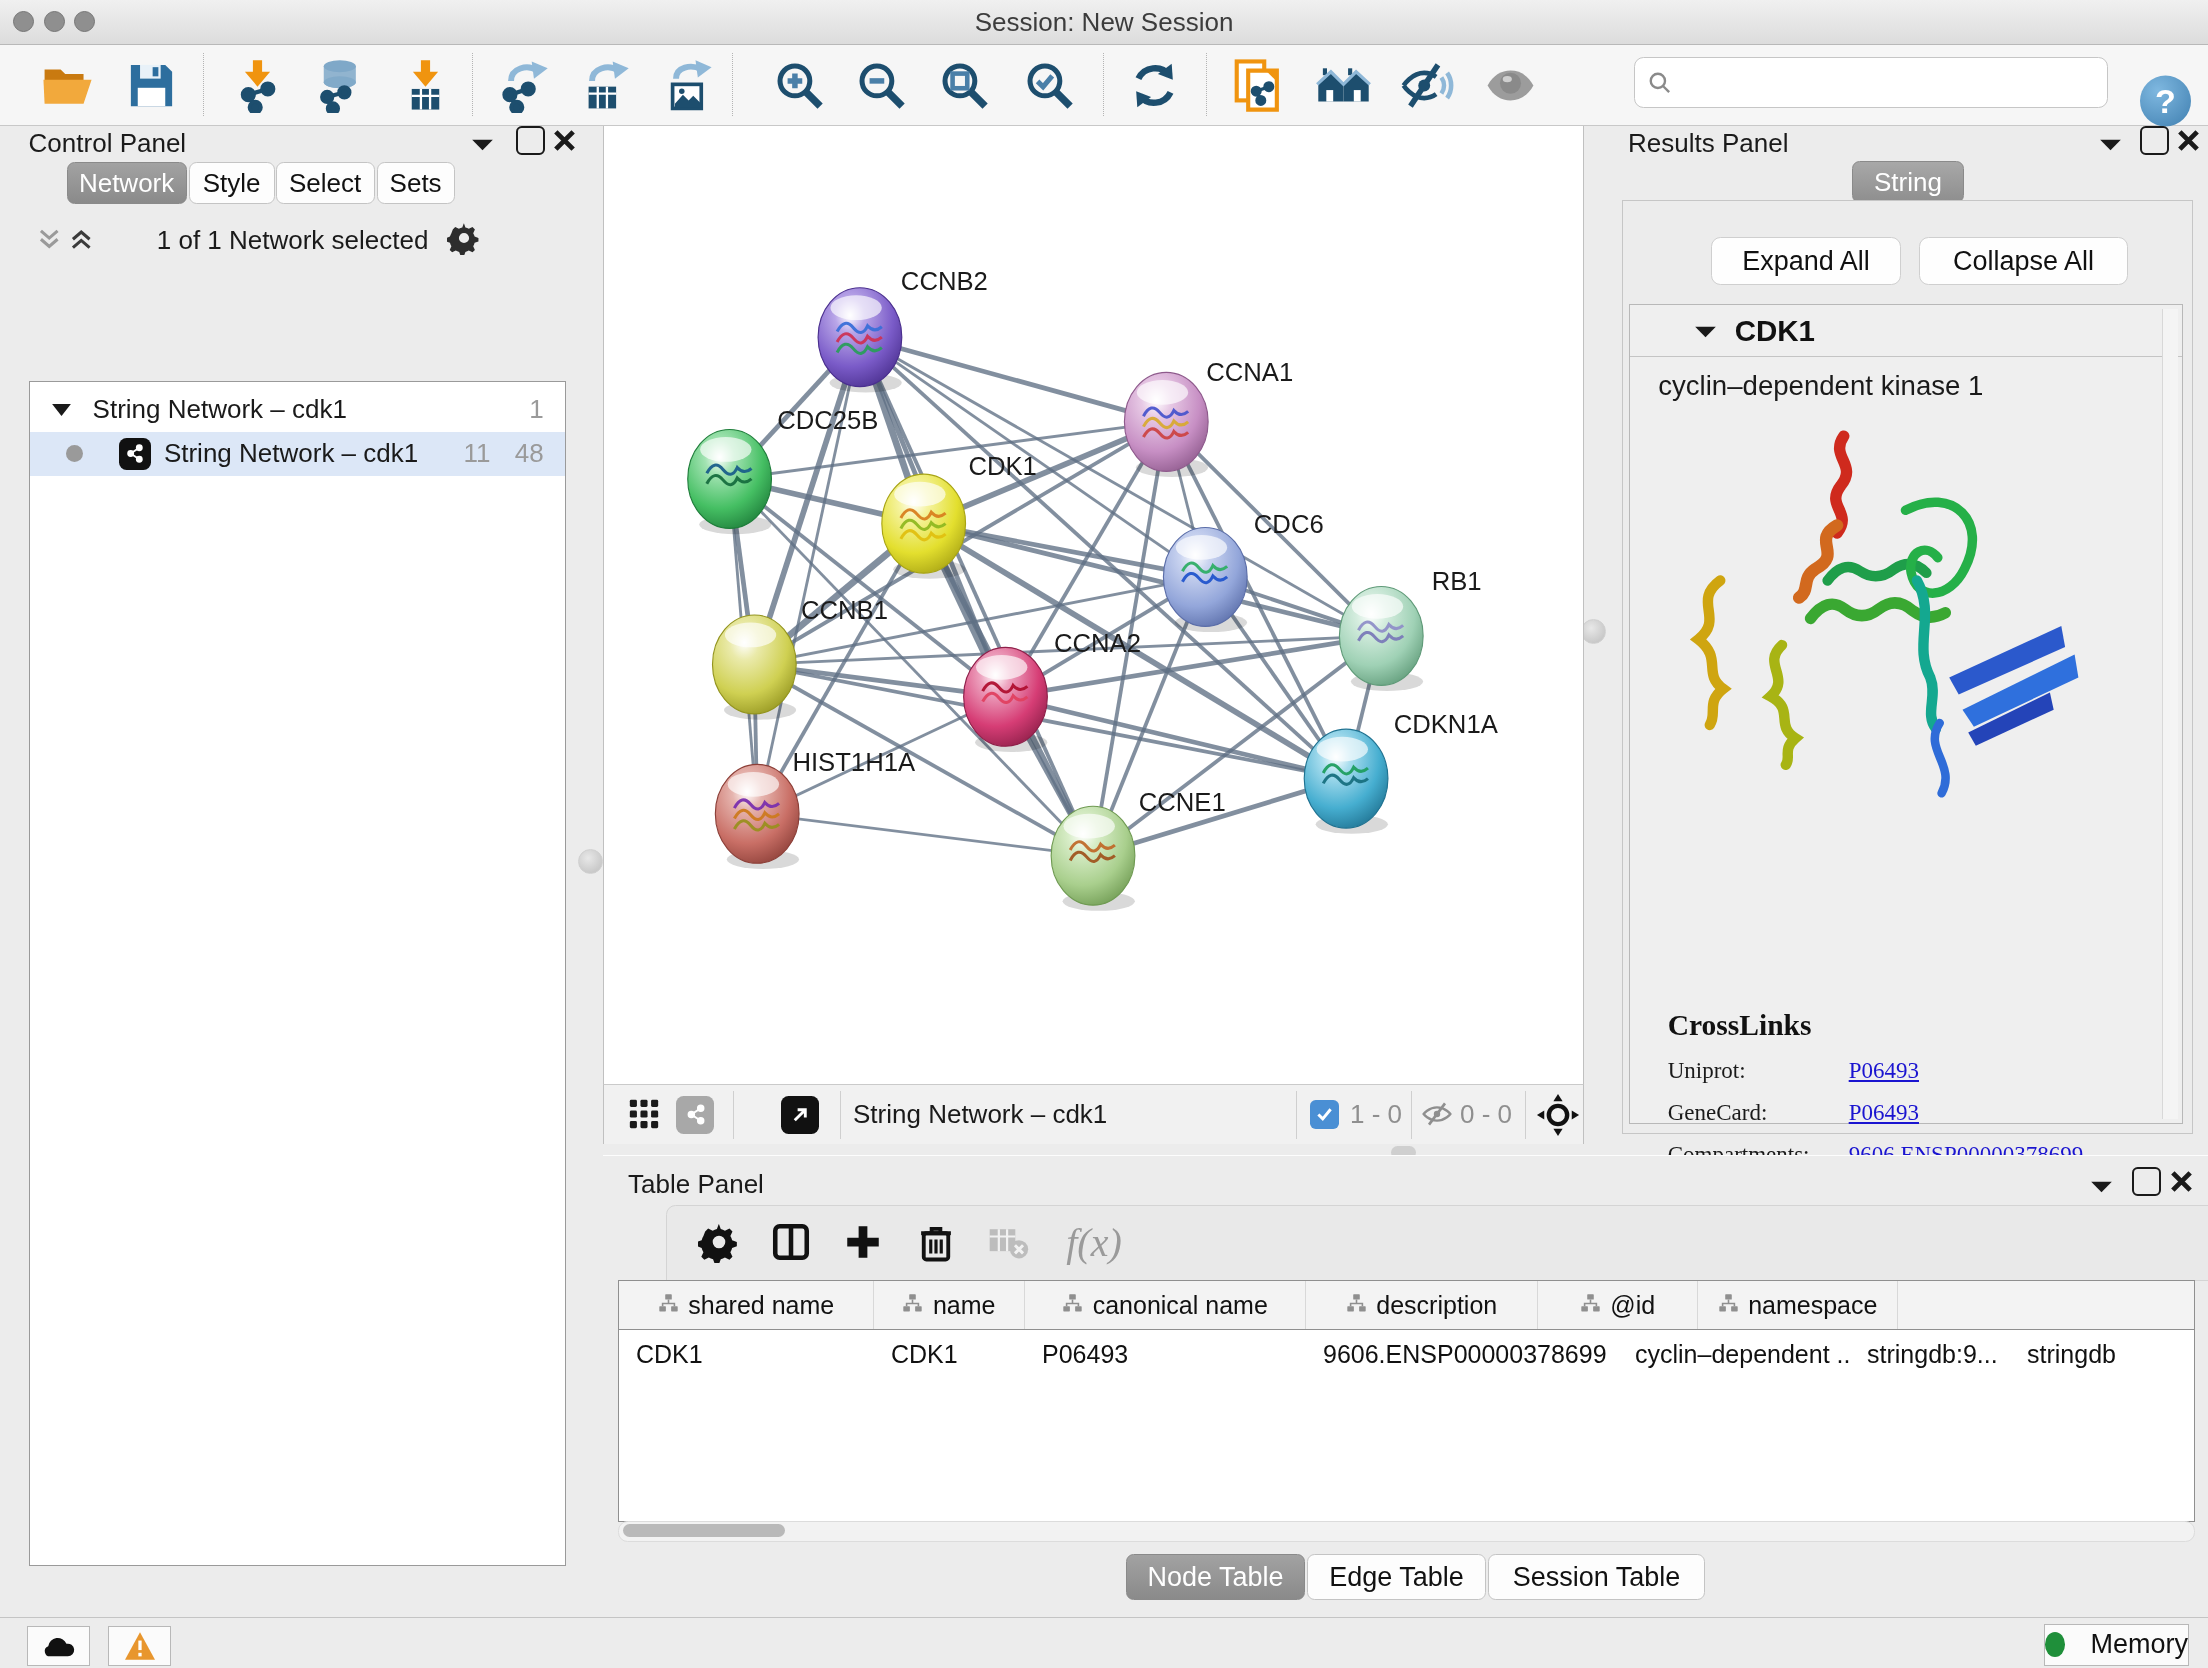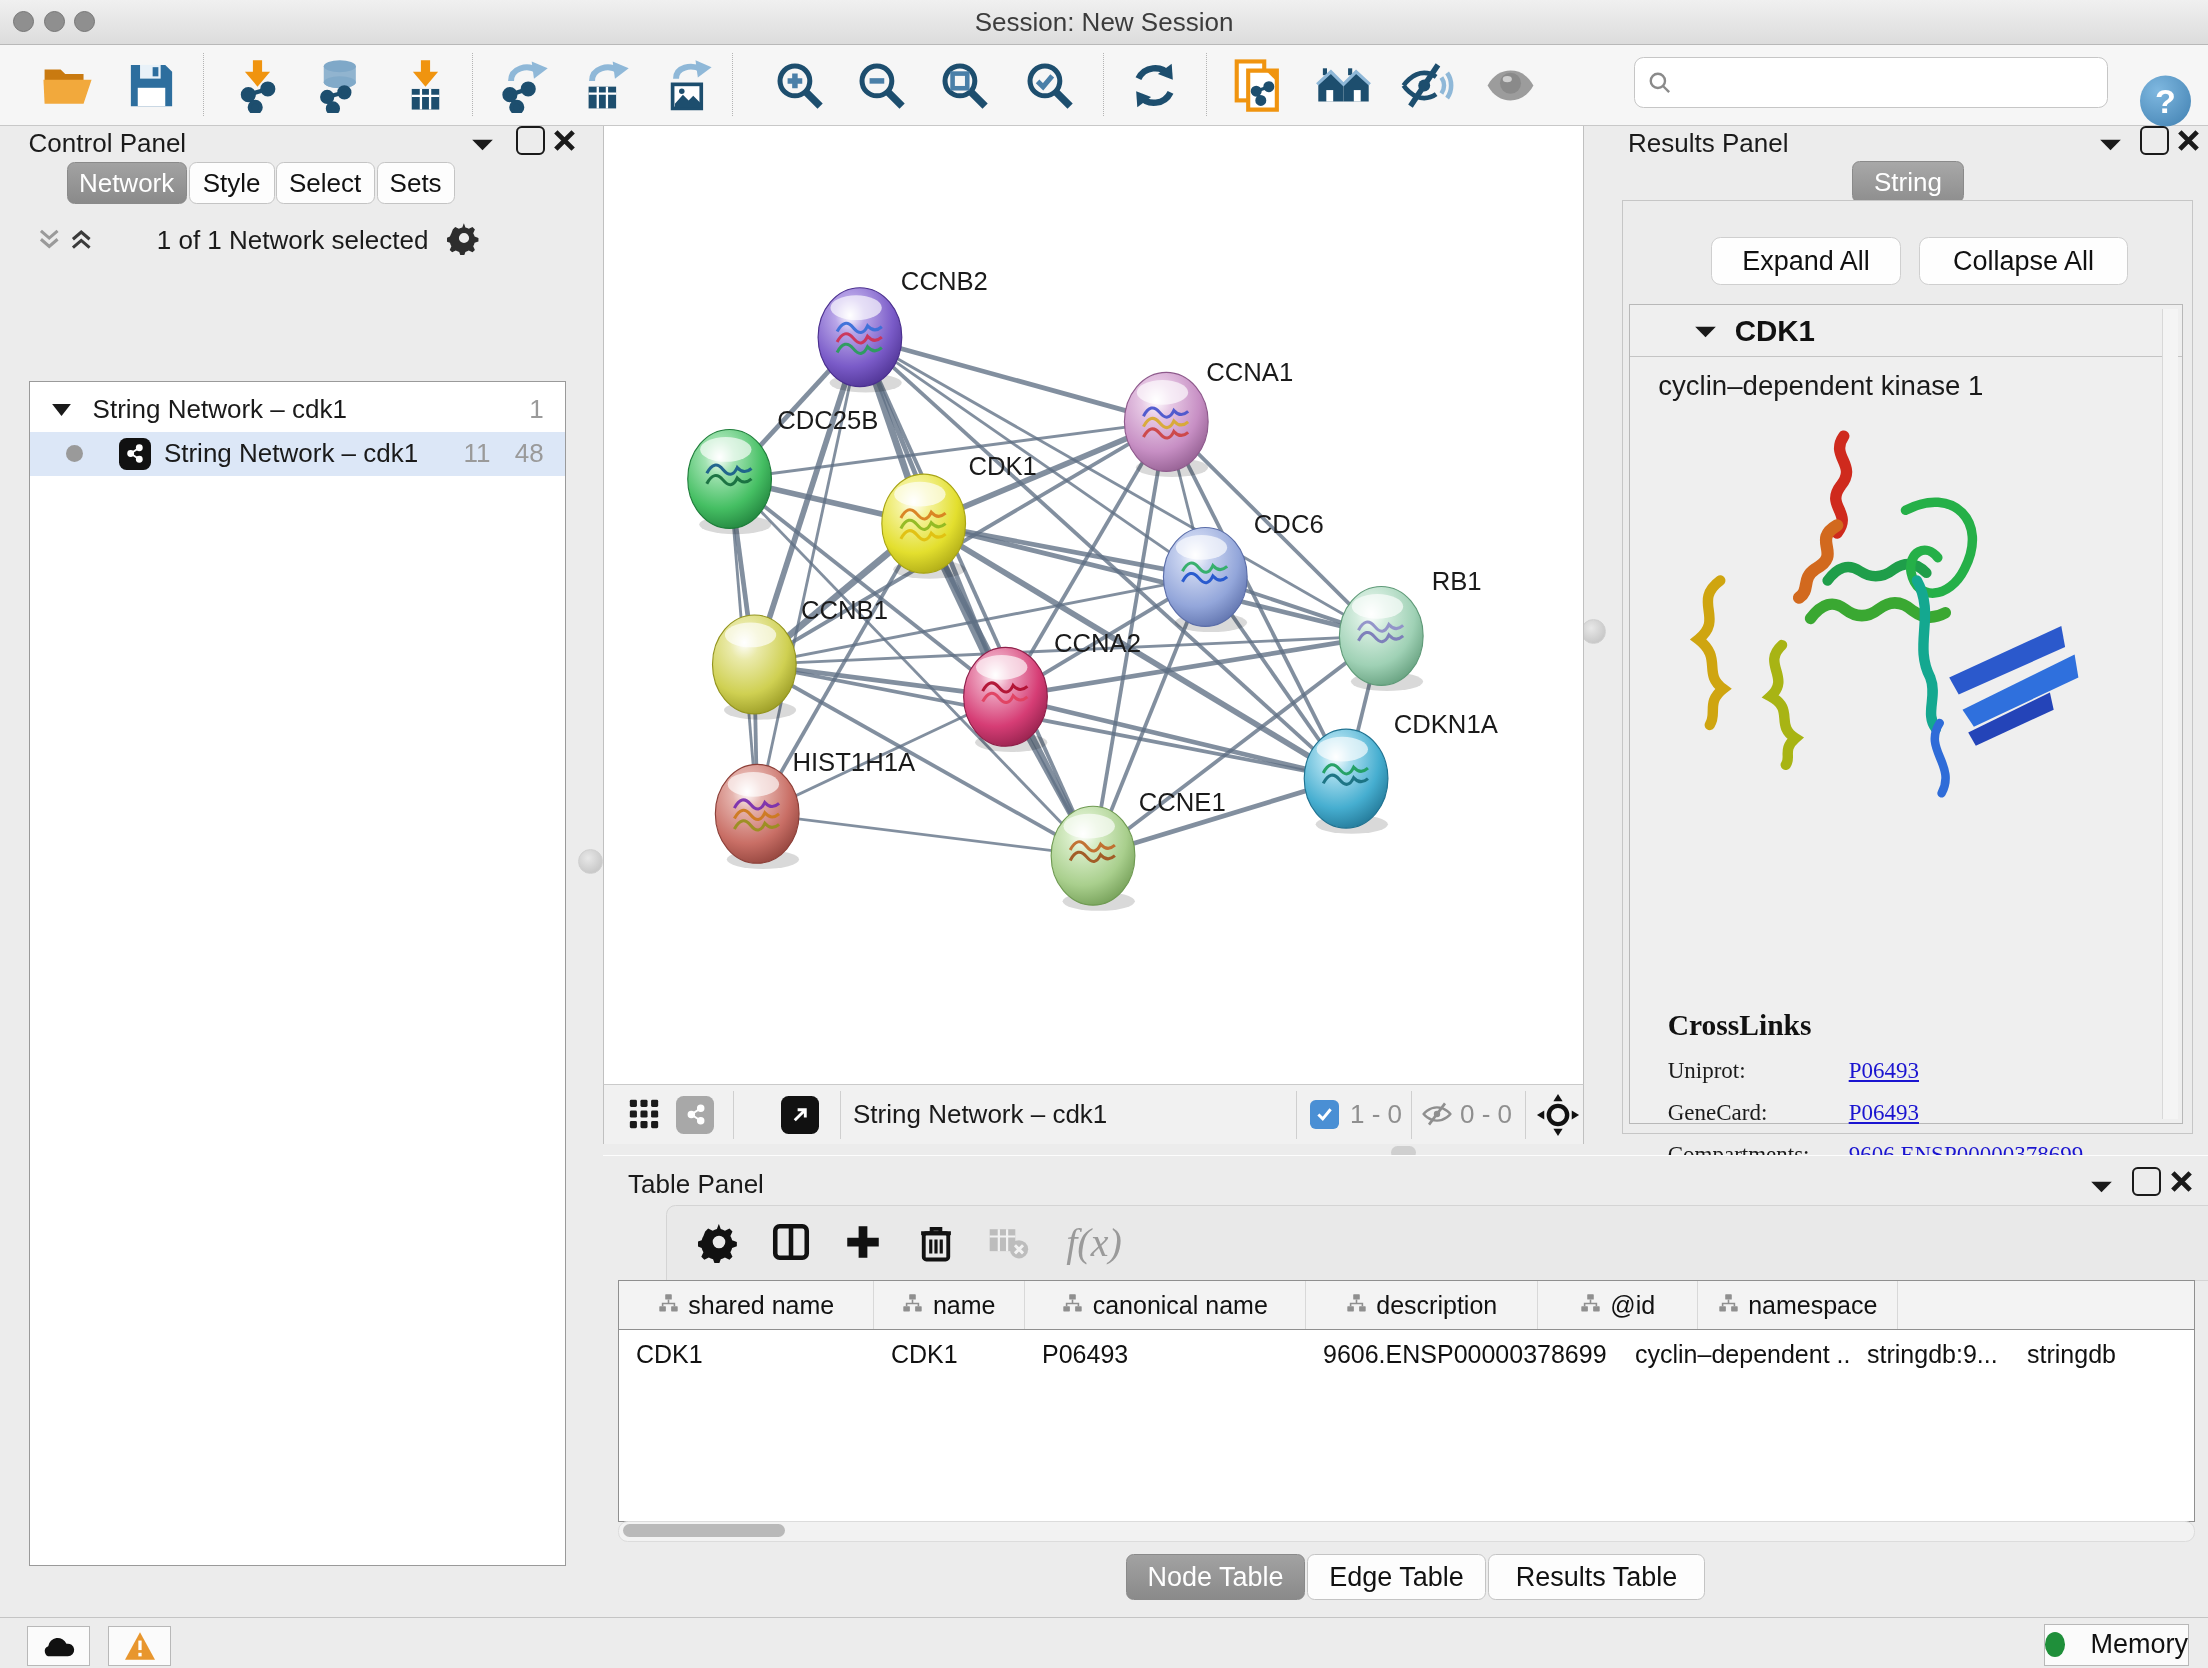--- a/index.html
+++ b/index.html
@@ -778,21 +778,21 @@
           <div class="td" style="width: 160px;">stringdb:9...</div>
           <div class="td" style="width: 200px;">stringdb</div>
         </div>
     </div>
     <div id="h-scroll">
         <div id="h-thumb"></div>
       </div>
 
     <div class="btab sel" style="left:523px;width:177px">Node Table</div>
     <div class="btab" style="left:704px;width:177px">Edge Table</div>
-    <div class="btab" style="left:885px;width:215px">Results Table</div>
+    <div class="btab" style="left:885px;width:215px">Session Table</div>
   </div>
 
   <div id="statusbar" class="abs">
     <div class="sbtn" style="left:27px">
       <svg width="38" height="28.5" viewBox="0 0 24 16">
           <path d="M6.5 15h11a4 4 0 10-.8-7.9A6 6 0 005.2 8.6 3.3 3.3 0 006.5 15z" fill="#111"></path>
         </svg>
     </div>
     <div class="sbtn" style="left:108px">
       <svg width="34" height="30" viewBox="0 0 24 22">

